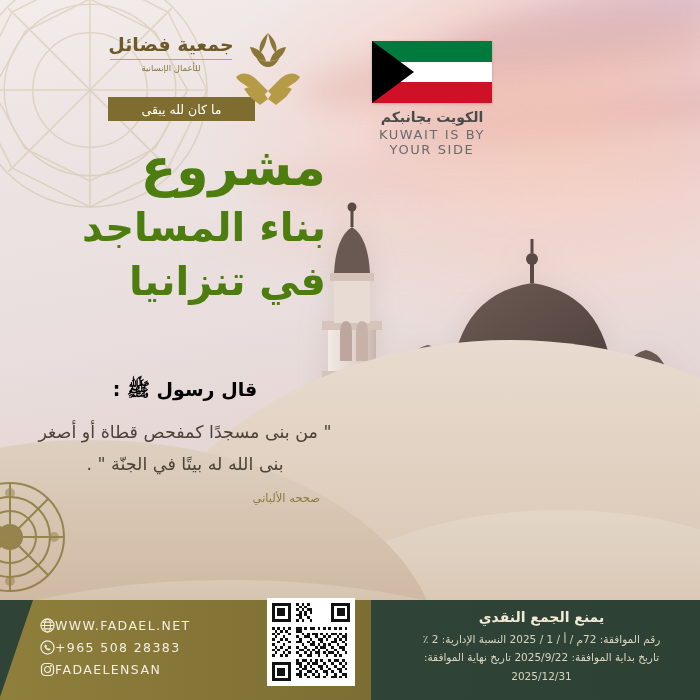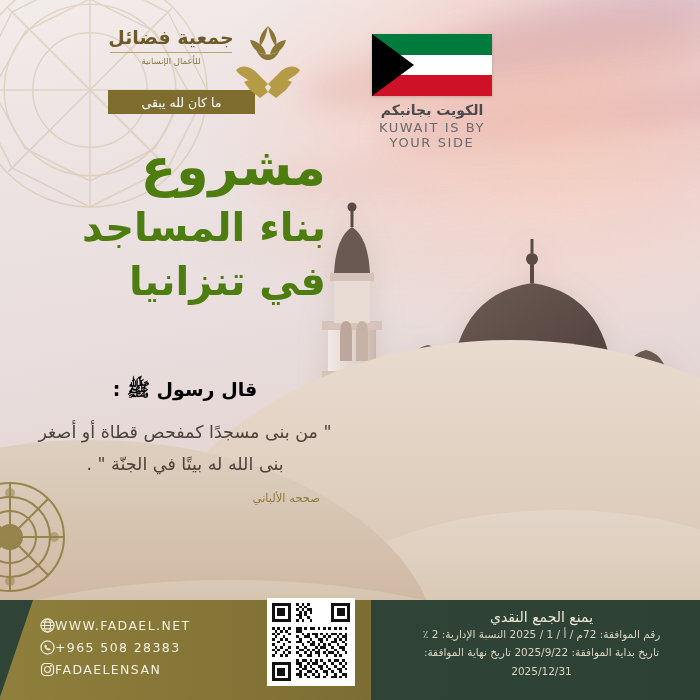--- a/index.html
+++ b/index.html
@@ -63,21 +63,21 @@
     opacity: .30;
   }
   .pattern-bl {
     position: absolute; left: -30px; bottom: 88px;
     width: 150px; height: 150px;
     opacity: .85;
   }
 
   
   .header {
-    position: absolute; left: 0; top: 12px;
+    position: absolute; left: 0; top: 19px;
     width: 100%; height: 110px; padding-left: 44px;
   }
   .logo-assoc {
     position: absolute; left: 96px; top: 14px;
     width: 150px; text-align: center;
   }
   .logo-assoc .ar-name {
     font-family: "DejaVu Sans", sans-serif;
     font-size: 19px; font-weight: bold; color: #6d5a2a;
     letter-spacing: 1px; direction: rtl;
@@ -197,21 +197,21 @@
     background: #fff; padding: 5px;
   }
   .qr svg { display: block; width: 100%; height: 100%; }
 
   .legal {
     position: absolute; right: 0; bottom: 0;
     width: 47%; height: 100px;
     color: #e8e3cf; direction: rtl; text-align: center;
     padding: 9px 14px 0 26px;
   }
-  .legal .l0 { font-size: 14px; font-weight: normal; color: #f0ead6; }
+  .legal .l0 { font-size: 14px; font-weight: bold; color: #f0ead6; margin-bottom: 5px; }
   .legal .l { font-size: 10.5px; line-height: 1.75; color: #d9d5c0; }
 </style>
 </head>
 <body>
 
 <div class="poster">
 
   <div class="sky"></div>
   <div class="cloudband c4"></div>
   <div class="cloudband c1"></div>

